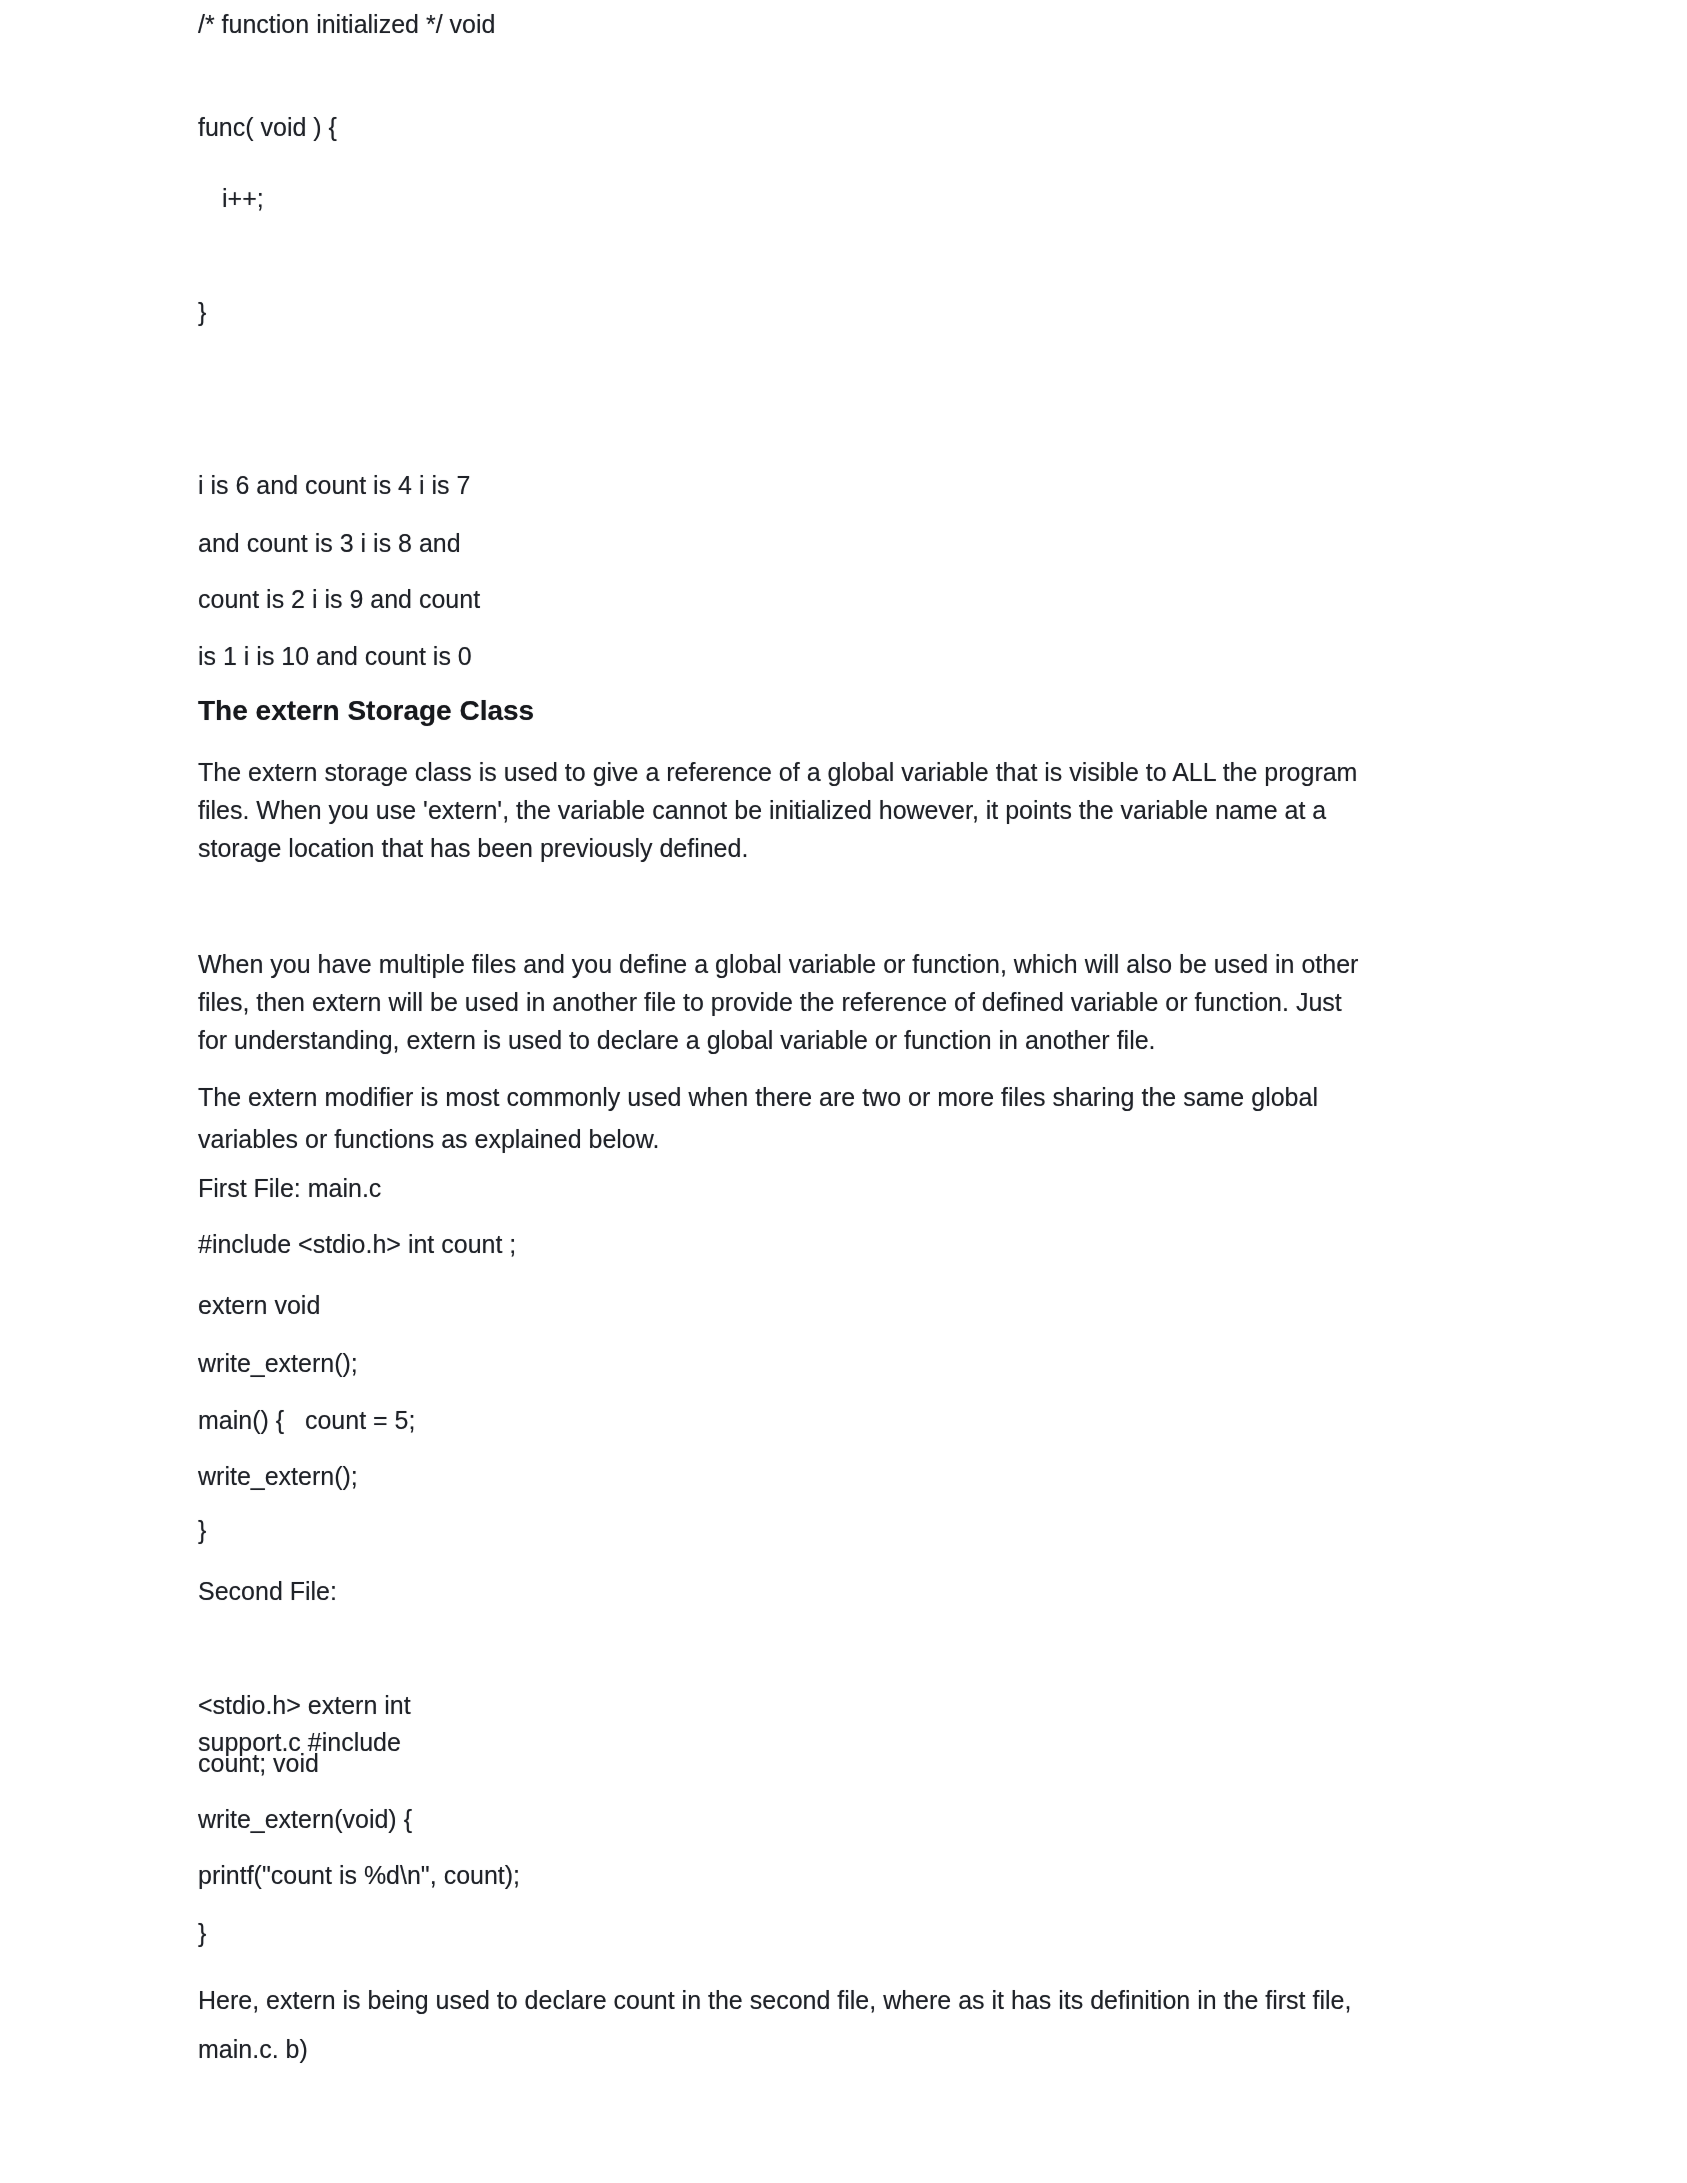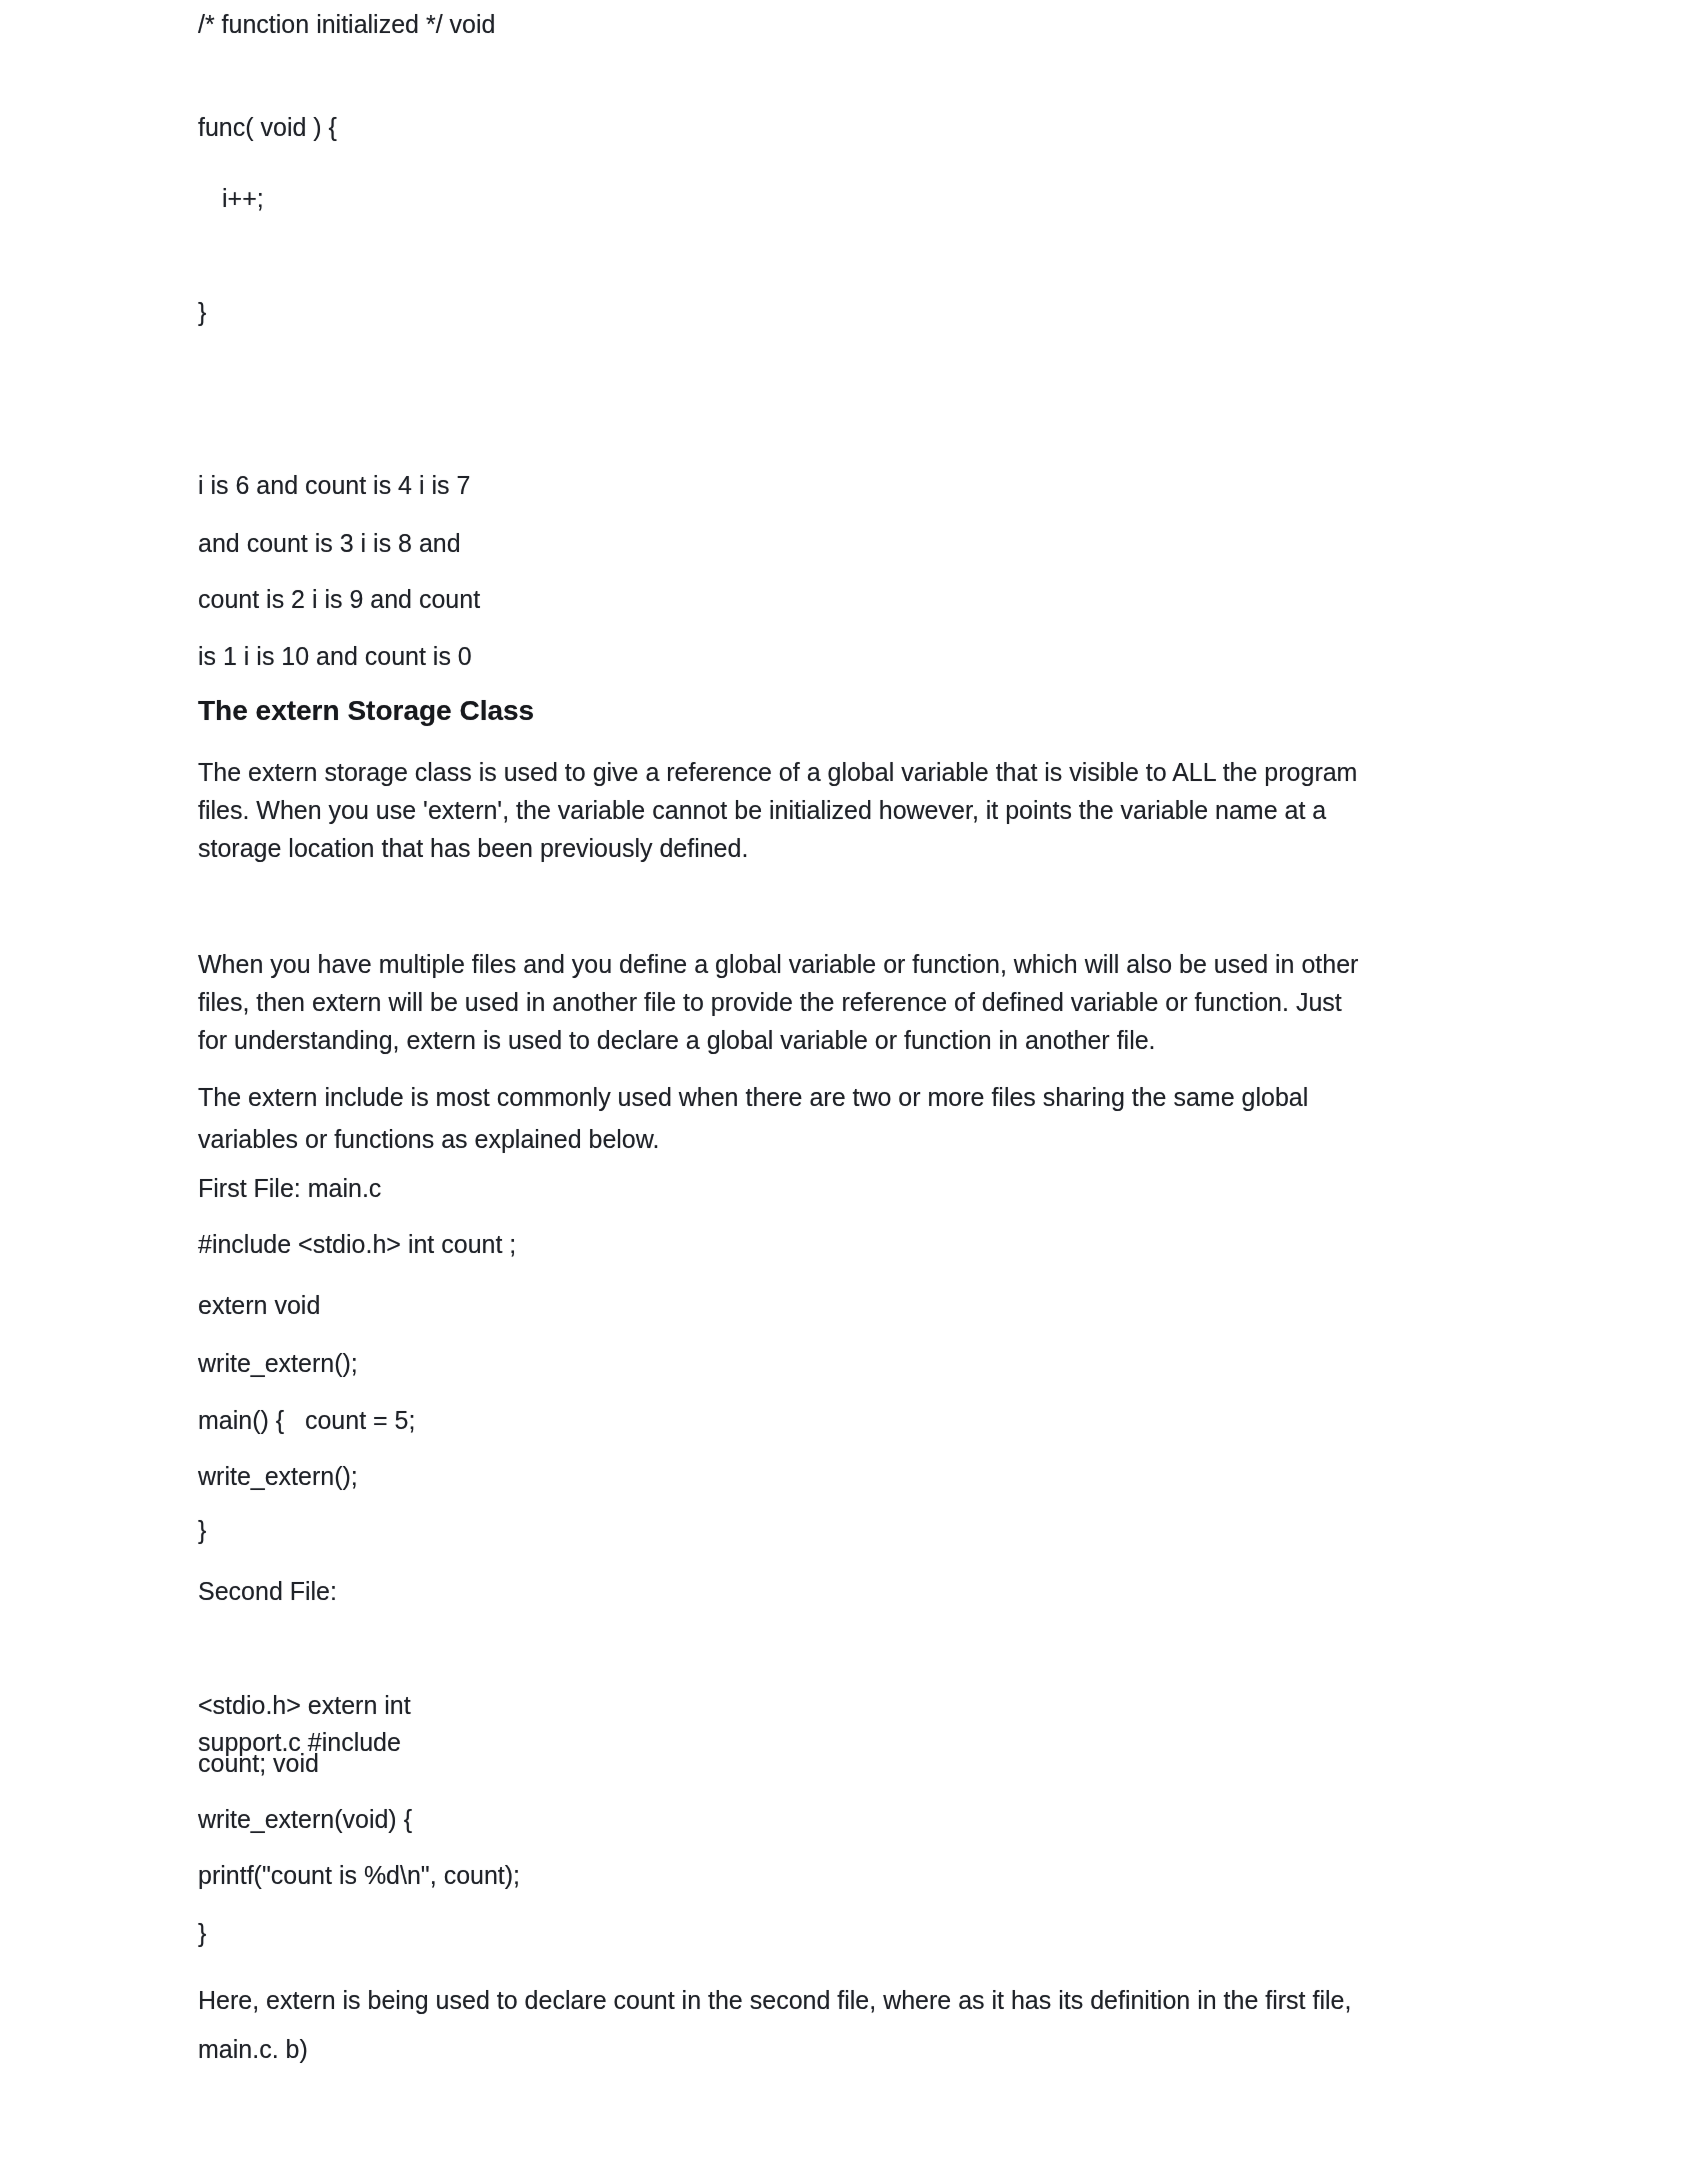--- a/index.html
+++ b/index.html
@@ -88,21 +88,21 @@
   <div class="line" style="top:639px;">is 1 i is 10 and count is 0</div>
 
   <div class="heading" style="top:694px;">The extern Storage Class</div>
 
   <div class="para" style="top:753px;">The extern storage class is used to give a reference of a global variable that is visible to ALL the program
 files. When you use 'extern', the variable cannot be initialized however, it points the variable name at a
 storage location that has been previously defined.</div>
   <div class="para" style="top:945px;">When you have multiple files and you define a global variable or function, which will also be used in other
 files, then extern will be used in another file to provide the reference of defined variable or function. Just
 for understanding, extern is used to declare a global variable or function in another file.</div>
-  <div class="para wide-lh" style="top:1076px;">The extern include is most commonly used when there are two or more files sharing the same global
+  <div class="para wide-lh" style="top:1076px;">The extern modifier is most commonly used when there are two or more files sharing the same global
 variables or functions as explained below.</div>
 
   <div class="line" style="top:1171px;">First File: main.c</div>
   <div class="line" style="top:1227px;">#include &lt;stdio.h&gt; int count ;</div>
   <div class="line" style="top:1288px;">extern void</div>
   <div class="line" style="top:1346px;">write_extern();</div>
   <div class="line" style="top:1403px;">main() {   count = 5;</div>
   <div class="line" style="top:1459px;">write_extern();</div>
   <div class="line" style="top:1513px;">}</div>
 

